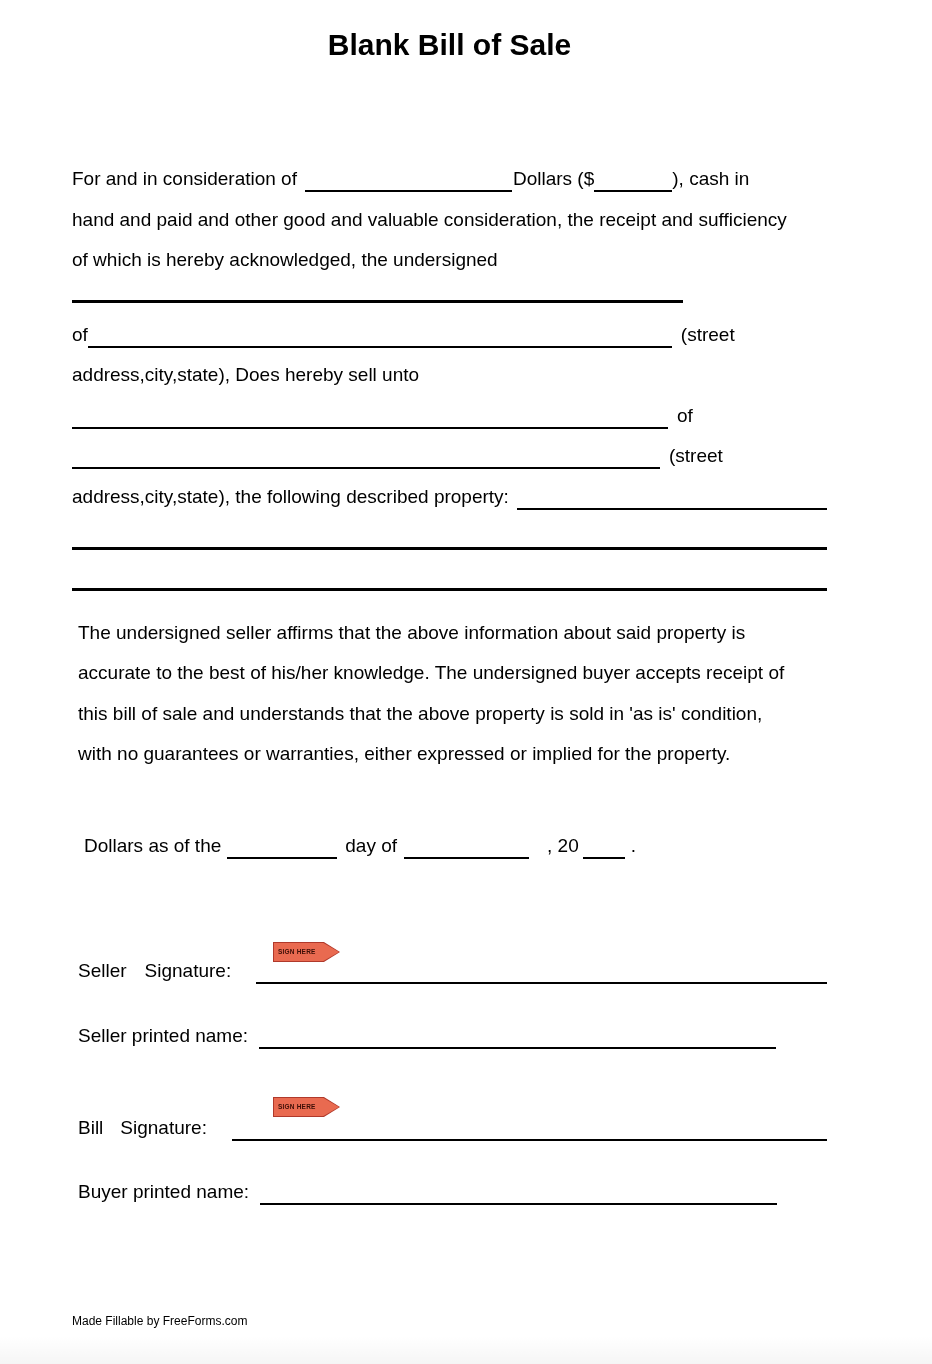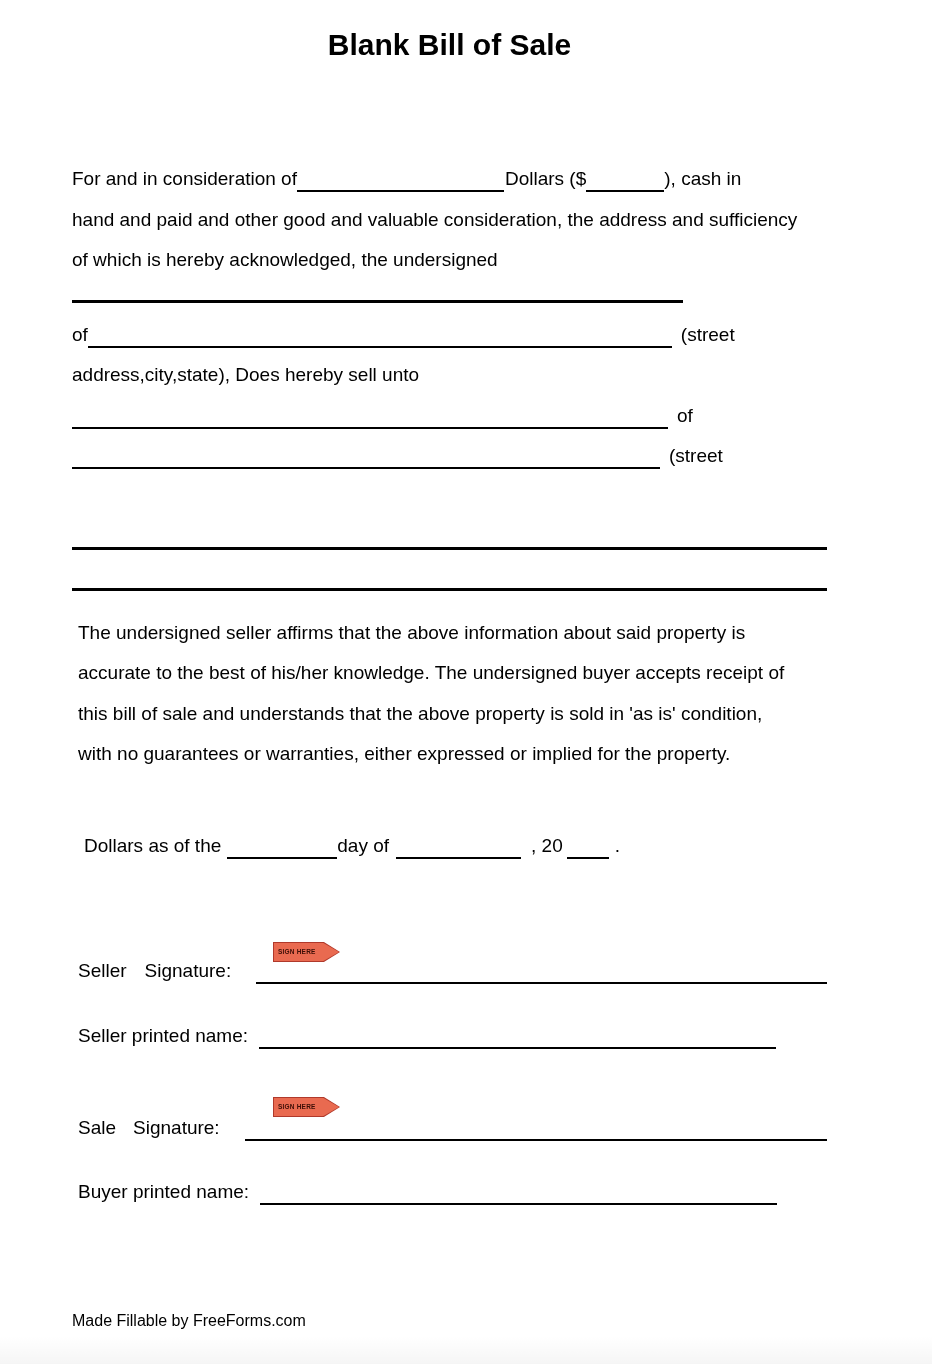--- a/index.html
+++ b/index.html
@@ -33,23 +33,23 @@
   .bl {
     display:block;
     height:24px;
     border-bottom:2px solid #000;
   }
   .bl-thick { border-bottom-width:3px; }
   .grow { flex:1 1 auto; }
   .w207{width:207px} .w78{width:78px} .w611{width:611px} .w584{width:584px}
   .w596{width:596px} .w588{width:588px} .w110{width:110px} .w125{width:125px}
   .w42{width:42px}  .w517{width:517px} .wfull{width:100%}
-  .ml6{margin-left:6px} .ml8{} .ml9{margin-left:9px}
+  .ml6{margin-left:6px} .ml8{margin-left:8px} .ml9{margin-left:9px}
   .ml10{margin-left:1px} .ml11{margin-left:11px} .ml17{margin-left:17px}
-  .ml18{margin-left:18px} .ml25{margin-left:25px} .ml5{margin-left:10px}
+  .ml18{margin-left:18px} .ml25{margin-left:25px} .ml5{margin-left:18px}
   .ml4{margin-left:4px} .ml7{margin-left:7px}
   .sign-tag {
     position:absolute;
     left:273px;
     width:67px; height:20px;
     background:#b0392b;
     clip-path:polygon(0 0, 76% 0, 100% 50%, 76% 100%, 0 100%);
   }
   .sign-tag-inner {
     position:absolute; inset:1px;
@@ -64,21 +64,21 @@
     font-weight:bold;
     color:#3d0e06;
     letter-spacing:0.2px;
     line-height:1;
     white-space:nowrap;
   }
   .footer-row {
     position:absolute;
     left:72px;
     top:1308px;
-    font-size:16px;
+    font-size:12px;
     line-height:26px;
   }
   .bottom-shade {
     position:absolute;
     left:0; right:0; bottom:0;
     height:28px;
     background:linear-gradient(to bottom, rgba(0,0,0,0), rgba(0,0,0,0.04));
   }
 </style>
 </head>
@@ -88,40 +88,44 @@
 
   <div class="title-row">Blank Bill of Sale</div>
 
   <div class="row" style="top:166px">
     <span>For and in consideration of</span>
     <span class="bl w207 ml8"></span>
     <span class="ml10">Dollars ($</span>
     <span class="bl w78"></span>
     <span>), cash in</span>
   </div>
-  <div class="row" style="top:207px">hand and paid and other good and valuable consideration, the address and sufficiency</div>
+  <div class="row" style="top:207px">hand and paid and other good and valuable consideration, the receipt and sufficiency</div>
   <div class="row" style="top:247px">of which is hereby acknowledged, the undersigned</div>
 
   <div class="row" style="top:277px">
     <span class="bl bl-thick w611"></span>
   </div>
   <div class="row" style="top:322px">
     <span>of</span>
     <span class="bl w584"></span>
     <span class="ml9">(street</span>
   </div>
   <div class="row" style="top:362px">address,city,state), Does hereby sell unto</div>
 
   <div class="row" style="top:403px">
     <span class="bl w596"></span>
     <span class="ml9">of</span>
   </div>
   <div class="row" style="top:443px">
     <span class="bl w588"></span>
     <span class="ml9">(street</span>
+  </div>
+  <div class="row" style="top:484px">
+    <span>address,city,state), the following described property:</span>
+    <span class="bl grow ml8"></span>
   </div>
   <div class="row" style="top:524px">
     <span class="bl bl-thick wfull"></span>
   </div>
   <div class="row" style="top:565px">
     <span class="bl bl-thick wfull"></span>
   </div>
 
   <div class="row" style="top:620px;left:78px">The undersigned seller affirms that the above information about said property is</div>
   <div class="row" style="top:660px;left:78px">accurate to the best of his/her knowledge. The undersigned buyer accepts receipt of</div>
@@ -152,21 +156,21 @@
     <span>Seller printed name:</span>
     <span class="bl w517 ml11"></span>
   </div>
 
   <div class="sign-tag" style="top:1097px">
     <div class="sign-tag-inner">
       <span class="sign-tag-text">SIGN HERE</span>
     </div>
   </div>
   <div class="row" style="top:1115px;left:78px">
-    <span>Sale</span>
+    <span>Bill</span>
     <span class="ml17">Signature:</span>
     <span class="bl grow ml25"></span>
   </div>
   <div class="row" style="top:1179px;left:78px">
     <span>Buyer printed name:</span>
     <span class="bl w517 ml11"></span>
   </div>
 
   <div class="footer-row">Made Fillable by FreeForms.com</div>
 

